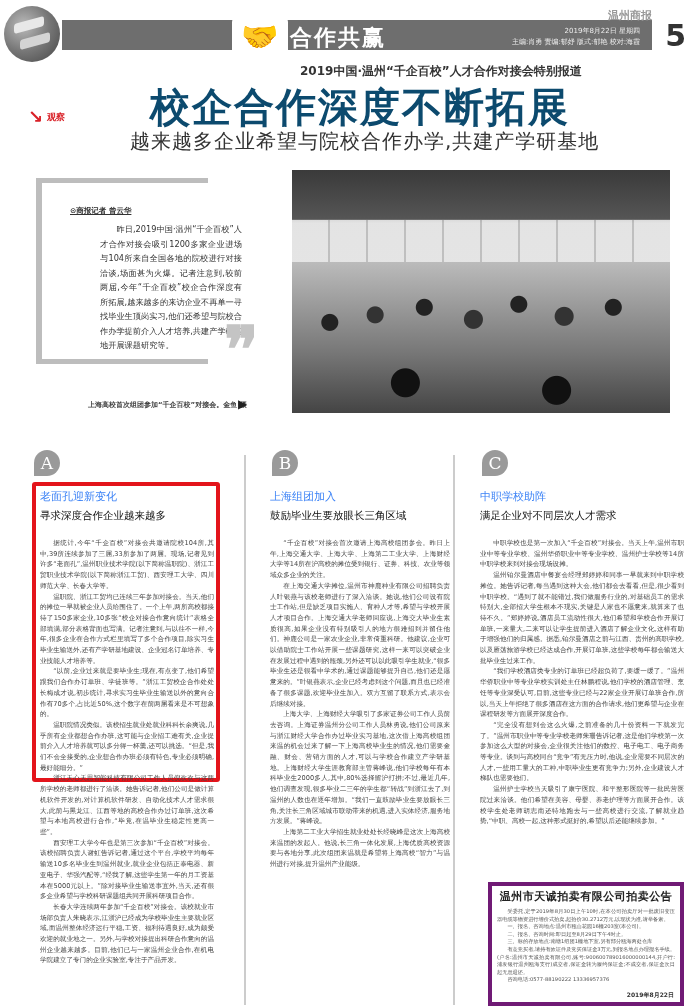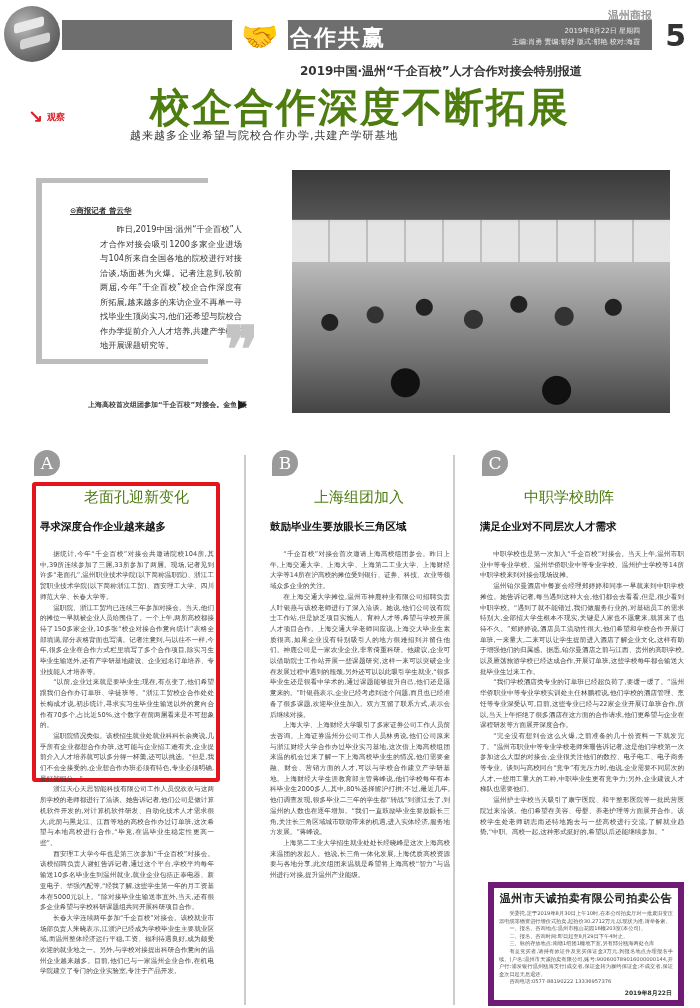--- a/index.html
+++ b/index.html
@@ -21,22 +21,22 @@
   .paper-name { position: absolute; right: 48px; top: 8px; font-size: 11px; color: #999; font-weight: bold; }
   .date-line { position: absolute; right: 60px; top: 26px; font-size: 7px; color: #eee; text-align: right; }
   .editors { position: absolute; right: 60px; top: 37px; font-size: 7px; color: #eee; text-align: right; }
   .page-num { position: absolute; right: 14px; top: 18px; font-size: 30px; font-weight: bold; color: #333; }
   .special { position: absolute; left: 300px; top: 63px; font-size: 12px; font-weight: bold; color: #333; }
 
   
   .observe { position: absolute; left: 28px; top: 108px; display: flex; align-items: center; gap: 4px; }
   .observe-arrow { color: #d92027; font-size: 18px; font-weight: bold; line-height: 1; }
   .observe-label { color: #d92027; font-size: 9px; font-weight: bold; }
-  .main-title { position: absolute; left: 150px; top: 80px; font-size: 40px; font-weight: bold; color: #4d7c0f; letter-spacing: 2px; }
-  .sub-title { position: absolute; left: 130px; top: 128px; font-size: 11px; color: #333; letter-spacing: 1px; }
+  .main-title { position: absolute; left: 150px; top: 80px; font-size: 40px; font-weight: bold; color: #0c4a6e; letter-spacing: 2px; }
+  .sub-title { position: absolute; left: 130px; top: 128px; font-size: 20px; color: #333; letter-spacing: 1px; }
 
   
   .intro-box { position: absolute; left: 36px; top: 178px; width: 172px; height: 186px;
                border-left: 6px solid #bdbdbd; border-top: 5px solid #bdbdbd; border-bottom: 5px solid #bdbdbd; }
   .intro-byline { position: absolute; left: 70px; top: 206px; font-size: 7.5px; font-weight: bold; color: #333; text-decoration: underline; }
   .intro-text { position: absolute; left: 54px; top: 222px; width: 142px; font-size: 8.2px; line-height: 14.5px; color: #333; text-indent: 2em; text-align: justify; margin-left: 46px; }
   .quote-mark { position: absolute; left: 224px; top: 318px; font-size: 64px; color: #c4c4c4; font-family: "DejaVu Serif", serif; line-height: 1; font-weight: bold; }
   .caption { position: absolute; left: 88px; top: 400px; font-size: 7px; font-weight: bold; color: #444; }
   .caption-arrow { position: absolute; left: 238px; top: 397px; color: #222; font-size: 12px; }
 
@@ -54,31 +54,31 @@
                               radial-gradient(circle at 85% 30%, #222 0 8px, transparent 9px),
                               radial-gradient(circle at 30% 80%, #111 0 14px, transparent 15px),
                               radial-gradient(circle at 70% 85%, #111 0 14px, transparent 15px),
                               linear-gradient(180deg, #bbb, #777 60%, #444); }
 
   
   .badge { position: absolute; width: 26px; height: 26px; border-radius: 50% 50% 50% 0; background: #9a9a9a;
            color: #fff; font-family: "DejaVu Serif", serif; font-size: 17px; text-align: center; line-height: 26px; }
 
   .col { position: absolute; }
-  .sec-head { font-size: 15px; color: #4d7c0f; line-height: 18px; margin-left: 44px; }
-  .sec-sub { font-size: 10.5px; font-weight: bold; color: #111; line-height: 14px; margin-top: 13px; }
+  .sec-head { font-size: 11px; color: #3b82f6; line-height: 18px; }
+  .sec-sub { font-size: 10.5px; font-weight: normal; color: #111; line-height: 14px; margin-top: 2px; }
   .body { font-size: 6.6px; line-height: 10.7px; color: #444; text-align: justify; margin-top: 16px; }
   .body p { text-indent: 2em; }
 
   .red-frame { position: absolute; left: 32px; top: 482px; width: 188px; height: 300px; border: 4px solid #e3141b; border-radius: 3px; }
 
   .divider { position: absolute; width: 2px; background: #ccc; }
 
   
-  .ad { position: absolute; left: 488px; top: 882px; width: 196px; height: 124px; border: 6px solid #701a75; padding: 3px 5px; }
+  .ad { position: absolute; left: 488px; top: 882px; width: 196px; height: 124px; border: 4px solid #701a75; padding: 3px 5px; }
   .ad-title { font-size: 11px; font-weight: bold; color: #222; text-align: center; letter-spacing: 0.5px; }
   .ad-body { font-size: 5.2px; line-height: 7.6px; color: #555; margin-top: 4px; text-align: justify; }
   .ad-body p { text-indent: 2em; }
   .ad-date { position: absolute; right: 6px; bottom: 2px; font-size: 6px; font-weight: bold; color: #333; }
 </style>
 </head>
 <body>
 
 <div class="masthead">
   <div class="logo">

